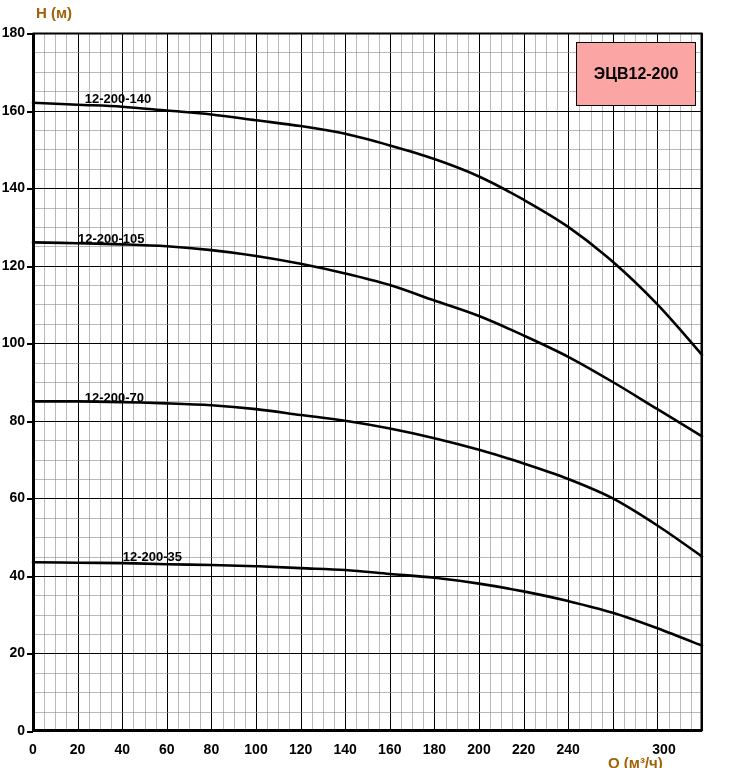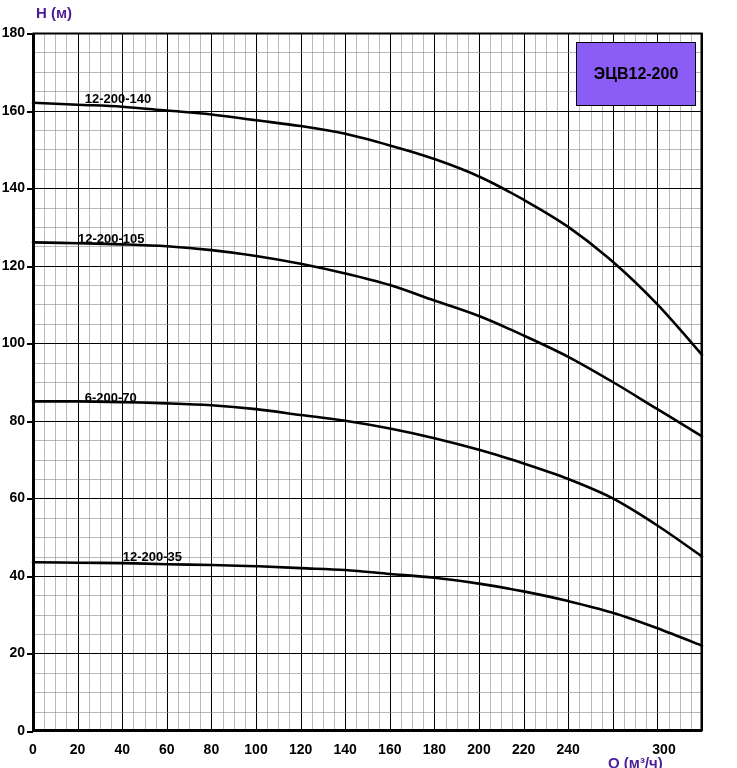--- a/index.html
+++ b/index.html
@@ -21,21 +21,21 @@
     left: 0;
     top: 0;
     width: 737px;
     height: 768px;
   }
 
   .axis-label {
     position: absolute;
     font-size: 15px;
     font-weight: bold;
-    color: #4c1d95;
+    color: #a16207;
     white-space: nowrap;
   }
 
   #y-axis-title {
     left: 36px;
     top: 4px;
   }
 
   #x-axis-title {
     left: 608px;
@@ -66,21 +66,21 @@
     position: absolute;
     font-size: 13px;
     font-weight: bold;
     color: #000;
     white-space: nowrap;
   }
 
   #legend-box {
     position: absolute;
     border: 1px solid #000;
-    background: #8b5cf6;
+    background: #fca5a5;
     display: flex;
     align-items: center;
     justify-content: center;
   }
 
   #legend-box .legend-text {
     font-size: 16px;
     font-weight: bold;
     color: #000;
     white-space: nowrap;
@@ -245,17 +245,17 @@
       <div class="tick-label x-tick" style="left: 369.8px; top: 741px;">160</div>
       <div class="tick-label x-tick" style="left: 414.4px; top: 741px;">180</div>
       <div class="tick-label x-tick" style="left: 459px; top: 741px;">200</div>
       <div class="tick-label x-tick" style="left: 503.6px; top: 741px; text-align: center;">220</div>
       <div class="tick-label x-tick" style="left: 548.2px; top: 741px;">240</div>
       <div class="tick-label x-tick" style="left: 644px; top: 741px;">300</div>
     </div>
   <div id="series-label-layer">
       <div class="series-label" style="left: 84.76px; top: 90.9222px;">12-200-140</div>
       <div class="series-label" style="left: 78px; top: 230.522px;">12-200-105</div>
-      <div class="series-label" style="left: 84.76px; top: 389.511px;">6-200-70</div>
+      <div class="series-label" style="left: 84.76px; top: 389.511px;">12-200-70</div>
       <div class="series-label" style="left: 84.76px; top: 548.5px; margin-left: 38px;">12-200-35</div>
     </div>
 
 </div>
 
 </body></html>

